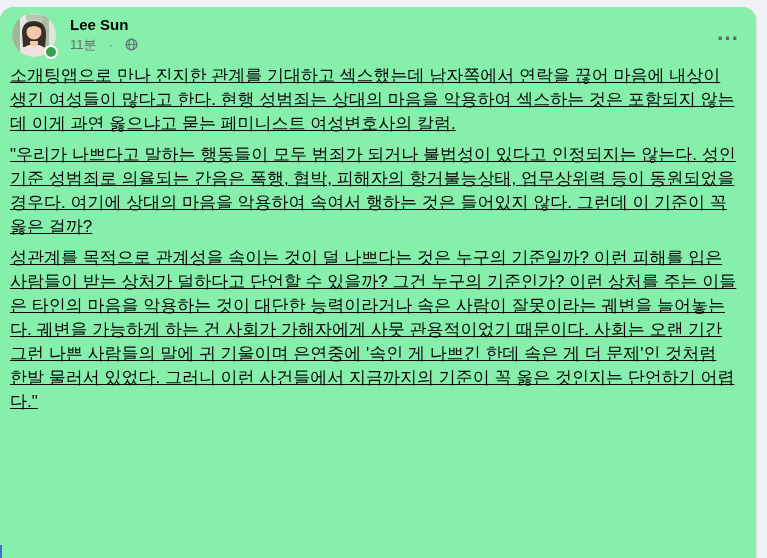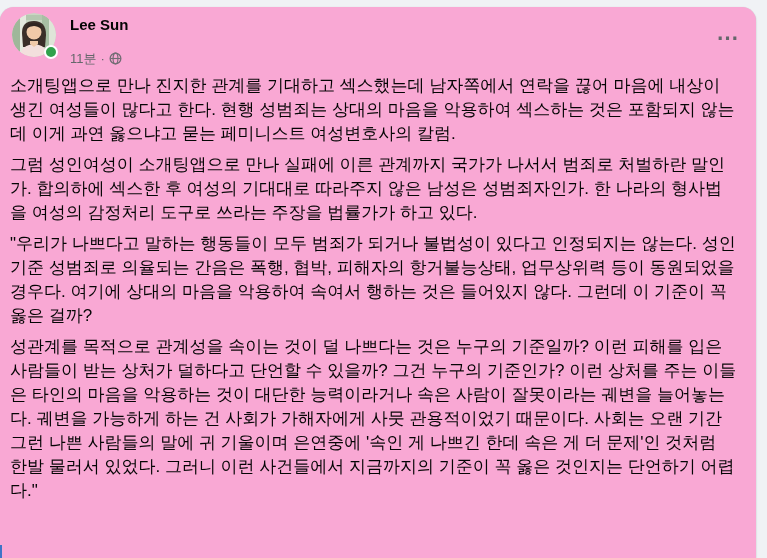--- a/index.html
+++ b/index.html
@@ -6,21 +6,21 @@
   html, body {
     width: 767px; height: 558px;
     overflow: hidden;
     background: #F0F2F5;
     font-family: "Liberation Sans", "DejaVu Sans", sans-serif;
   }
   .post-card {
     position: absolute;
     left: 0; top: 7px;
     width: 756px; height: 551px;
-    background: #f9a8d4;
+    background: #86efac;
     border-radius: 14px 14px 0 0;
     box-shadow: 0 1px 2px rgba(0,0,0,0.18), 0 0 1px rgba(0,0,0,0.1);
   }
   .post-header {
     position: relative;
     display: flex;
     align-items: flex-start;
     padding: 6px 12px 0 12px;
   }
   .avatar-wrap {
@@ -50,25 +50,25 @@
   .author-name {
     font-size: 15px;
     font-weight: 700;
     color: #050505;
     line-height: 20px;
     cursor: pointer;
   }
   .meta-row {
     display: flex;
     align-items: center;
-    gap: 4px;
+    gap: 12px;
     font-size: 13px;
     color: #65676B;
     line-height: 17px;
-    margin-top: 15px;
+    margin-top: 1px;
   }
   .globe-icon { display: inline-flex; opacity: 0.9; }
   .more-btn {
     position: absolute;
     top: 15px; right: 12px;
     width: 32px; height: 32px;
     border: none;
     background: transparent;
     border-radius: 50%;
     color: #65676B;
@@ -78,21 +78,21 @@
     letter-spacing: 1px;
     cursor: pointer;
   }
   .post-body {
     padding: 7px 10px 0 10px;
     font-size: 17px;
     line-height: 24px;
     color: #050505;
     word-break: break-all;
   }
-  .post-body p { margin: 0 8px 7px 0; }
+  .post-body p { margin: 0 8px 7px 0; text-decoration: underline; }
   .edge-artifact {
     position: absolute;
     left: 0; top: 545px;
     width: 2px; height: 13px;
     background: #3F74C7;
   }
 </style>
 </head>
 <body>
 
@@ -139,20 +139,19 @@
       </div>
     </div>
 
     <button class="more-btn">
       <span>⋯</span>
     </button>
   </div>
 
   <div class="post-body">
     <p>소개팅앱으로 만나 진지한 관계를 기대하고 섹스했는데 남자쪽에서 연락을 끊어 마음에 내상이 생긴 여성들이 많다고 한다. 현행 성범죄는 상대의 마음을 악용하여 섹스하는 것은 포함되지 않는데 이게 과연 옳으냐고 묻는 페미니스트 여성변호사의 칼럼.</p>
-    <p>그럼 성인여성이 소개팅앱으로 만나 실패에 이른 관계까지 국가가 나서서 범죄로 처벌하란 말인가. 합의하에 섹스한 후 여성의 기대대로 따라주지 않은 남성은 성범죄자인가. 한 나라의 형사법을 여성의 감정처리 도구로 쓰라는 주장을 법률가가 하고 있다.</p>
     <p>"우리가 나쁘다고 말하는 행동들이 모두 범죄가 되거나 불법성이 있다고 인정되지는 않는다. 성인기준 성범죄로 의율되는 간음은 폭행, 협박, 피해자의 항거불능상태, 업무상위력 등이 동원되었을 경우다. 여기에 상대의 마음을 악용하여 속여서 행하는 것은 들어있지 않다. 그런데 이 기준이 꼭 옳은 걸까?</p>
     <p>성관계를 목적으로 관계성을 속이는 것이 덜 나쁘다는 것은 누구의 기준일까? 이런 피해를 입은 사람들이 받는 상처가 덜하다고 단언할 수 있을까? 그건 누구의 기준인가? 이런 상처를 주는 이들은 타인의 마음을 악용하는 것이 대단한 능력이라거나 속은 사람이 잘못이라는 궤변을 늘어놓는다. 궤변을 가능하게 하는 건 사회가 가해자에게 사뭇 관용적이었기 때문이다. 사회는 오랜 기간 그런 나쁜 사람들의 말에 귀 기울이며 은연중에 '속인 게 나쁘긴 한데 속은 게 더 문제'인 것처럼 한발 물러서 있었다. 그러니 이런 사건들에서 지금까지의 기준이 꼭 옳은 것인지는 단언하기 어렵다."</p>
   </div>
 
 </div>
 
 <div class="edge-artifact"></div>
 
 </body></html>

